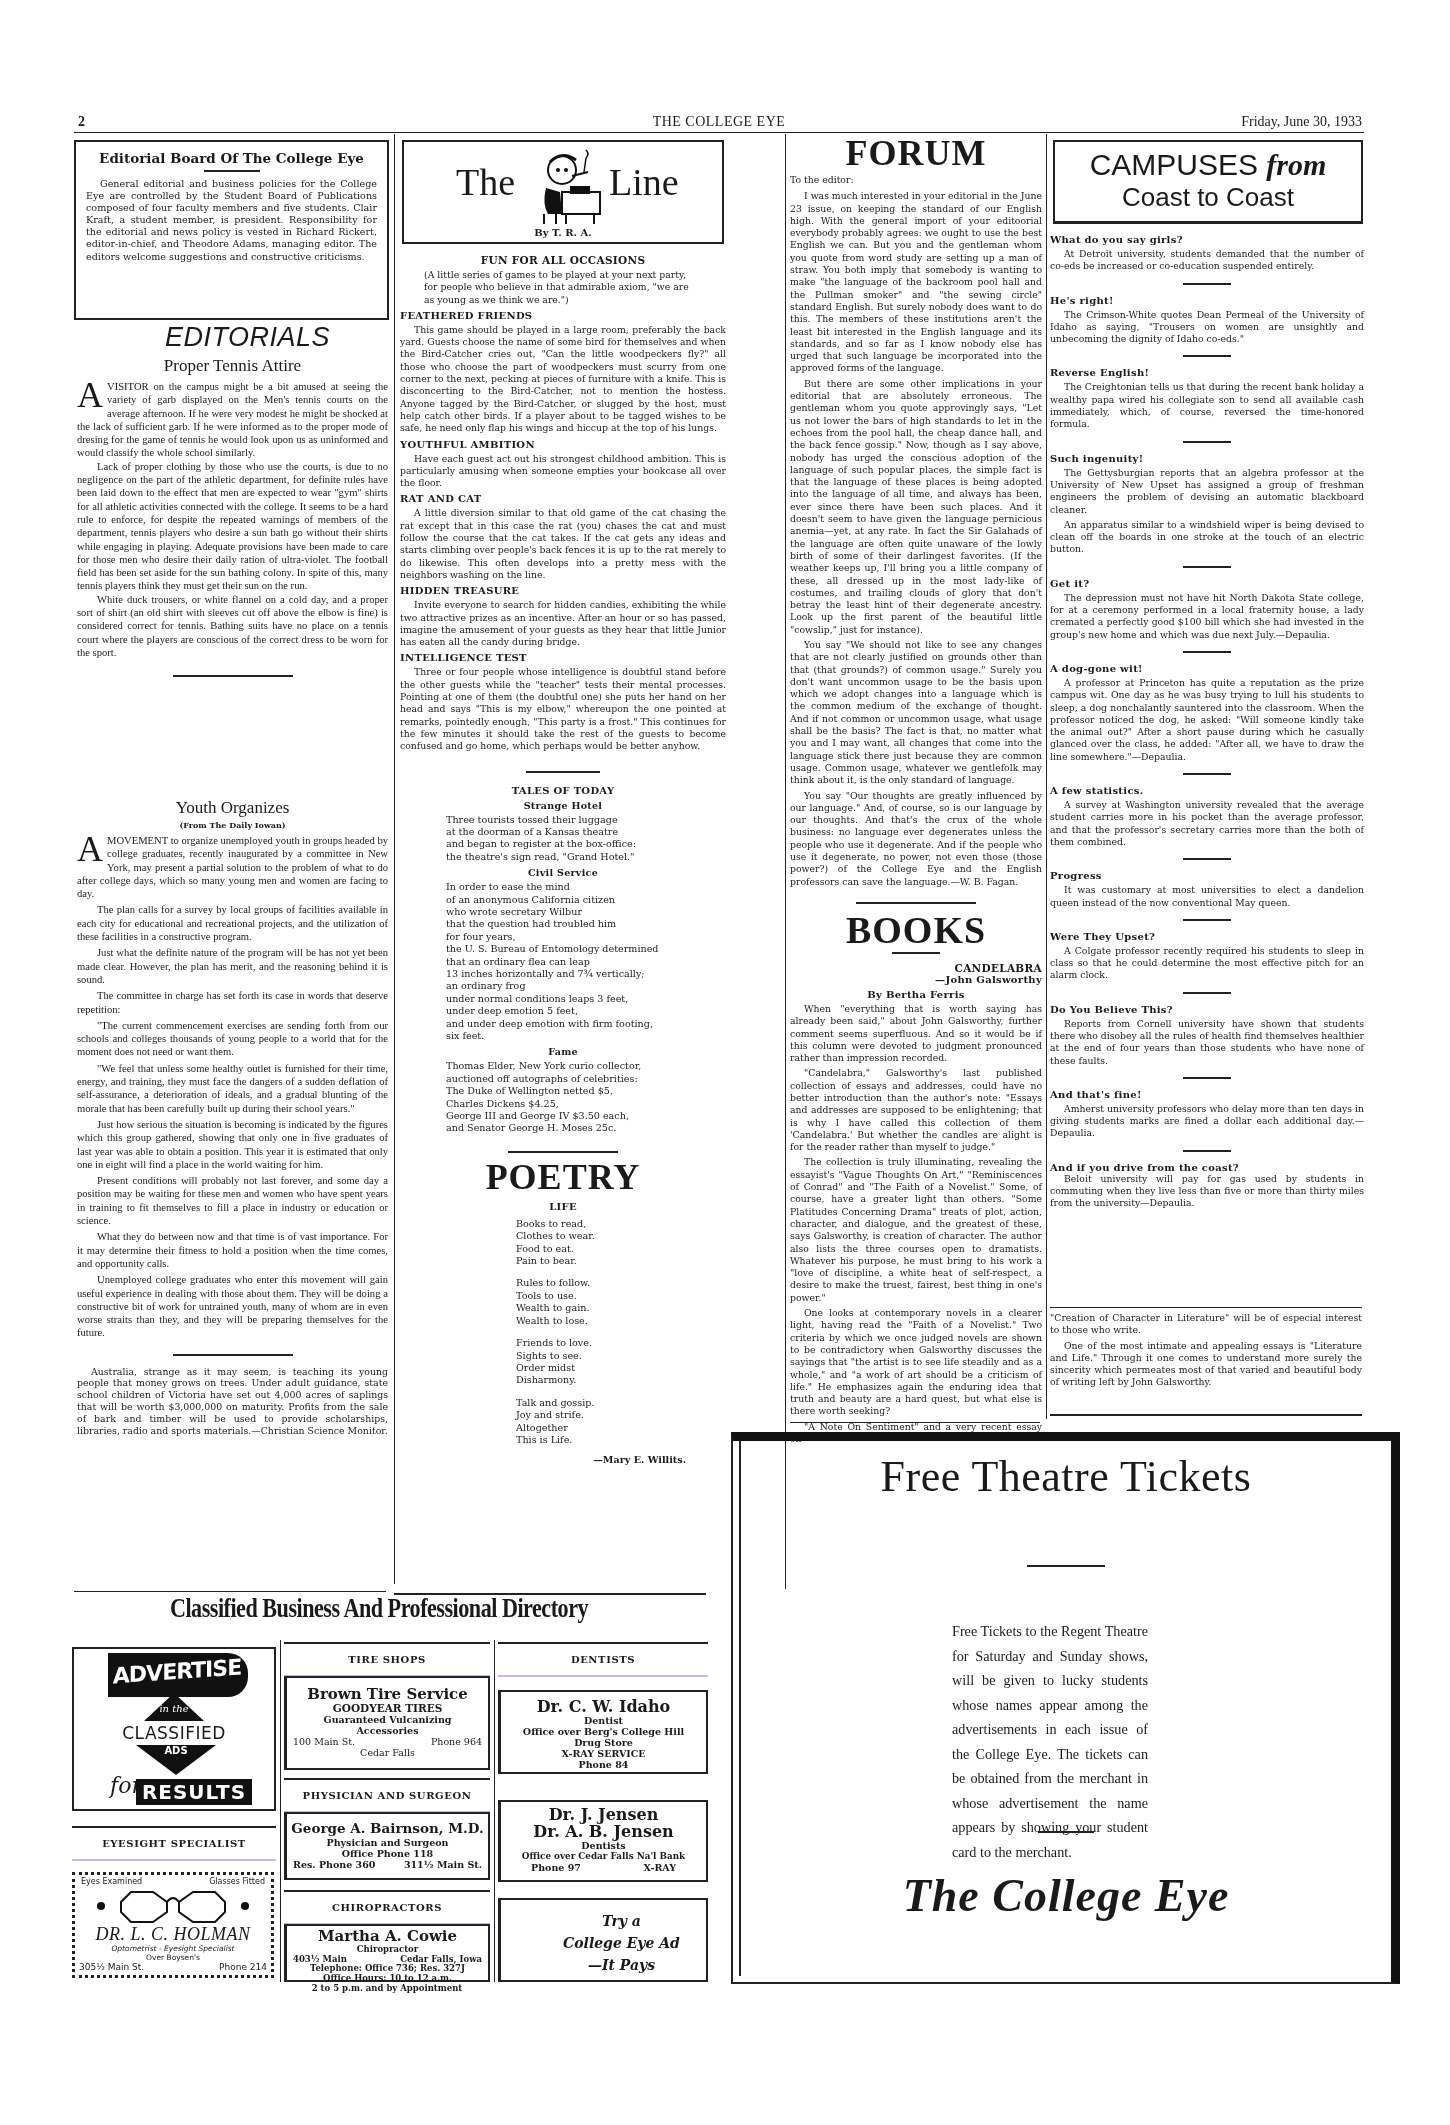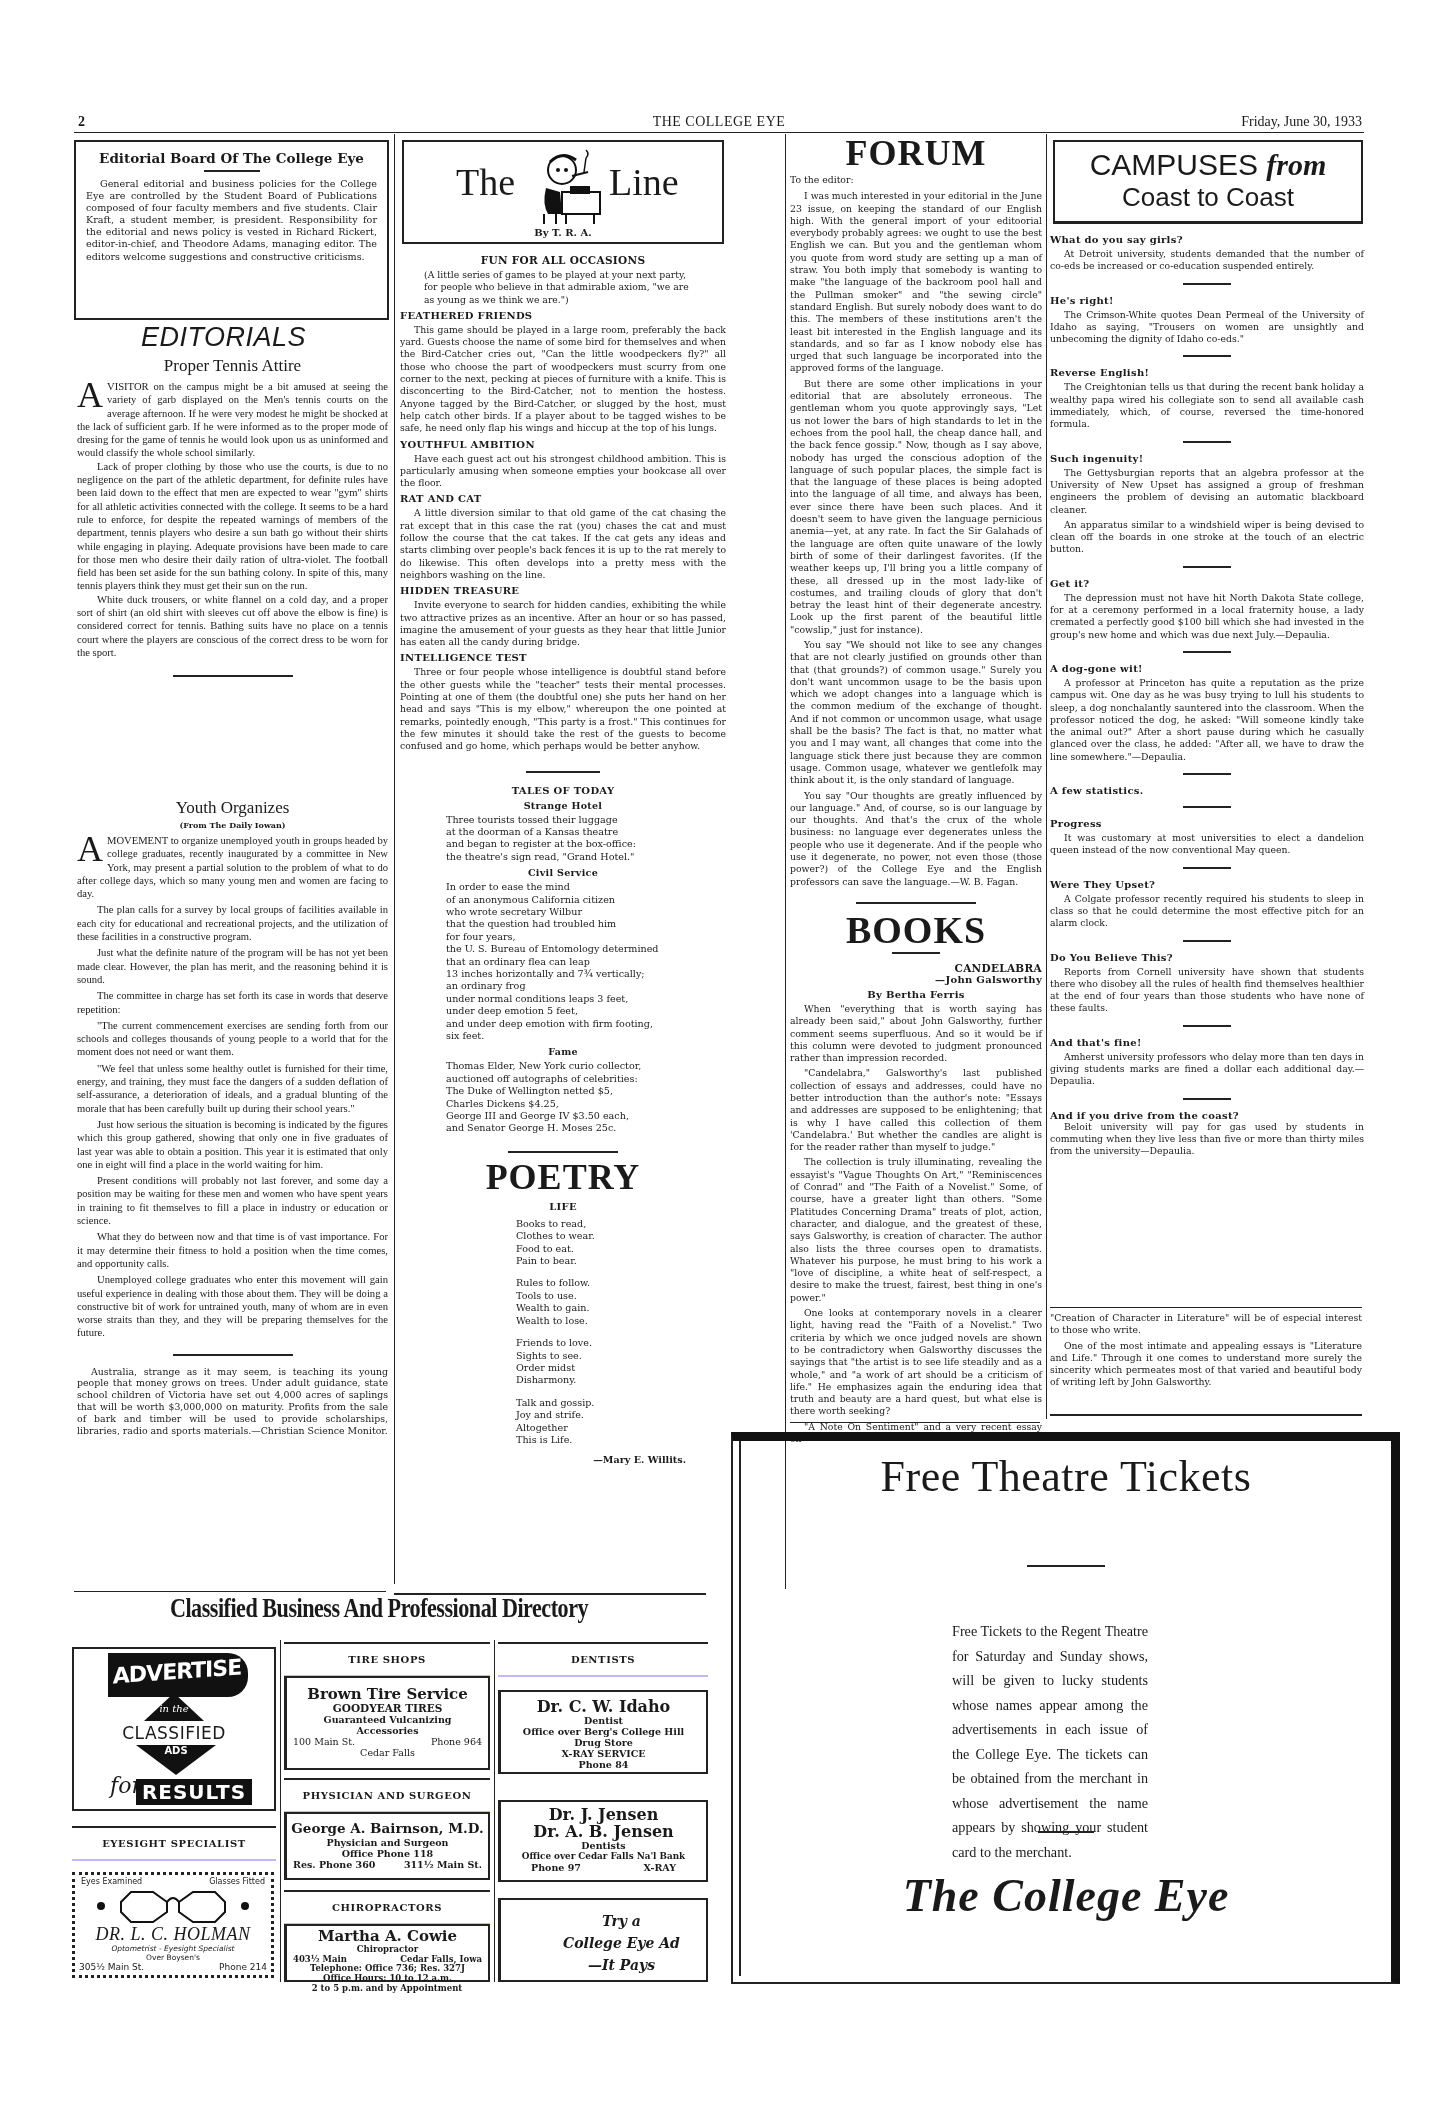--- a/index.html
+++ b/index.html
@@ -26,21 +26,21 @@
   .bold-news p.noind { text-indent: 0; }
   .hd { font-weight: bold; font-size: 10px; letter-spacing: 0.3px; margin: 4px 0 3px 0; font-family: "DejaVu Serif", serif; }
   .center { text-align: center; }
 
   .dropcap { float: left; font-size: 36px; line-height: 30px; margin: 0 4px 0 0; font-family: "Liberation Serif", serif; }
 
   
   .board-box { top: 140px; left: 74px; width: 315px; height: 180px; border: 2px solid #222; padding: 8px 10px; }
   .board-title { font-family: "DejaVu Serif", serif; font-weight: bold; font-size: 13.5px; text-align: center; }
 
-  .editorials-h { top: 322px; left: 66px; width: 315px; text-align: center; font-family: "Liberation Sans", sans-serif; font-style: italic; font-size: 27px; letter-spacing: 0.5px; }
+  .editorials-h { top: 322px; left: 90px; width: 315px; text-align: center; font-family: "Liberation Sans", sans-serif; font-style: italic; font-size: 27px; letter-spacing: 0.5px; }
   .subh { font-family: "Liberation Serif", serif; font-size: 17px; text-align: center; }
 
   .col-line { position: absolute; width: 1px; background: #222; }
 
   
   .line-box { top: 140px; left: 402px; width: 322px; height: 104px; border: 2px solid #222; }
   .line-box .t1 { position: absolute; left: 52px; top: 18px; font-family: "Liberation Serif", serif; font-size: 38px; }
   .line-box .t2 { position: absolute; left: 205px; top: 18px; font-family: "Liberation Serif", serif; font-size: 38px; }
   .line-box .by { position: absolute; left: 0; right: 0; bottom: 4px; text-align: center; font-weight: bold; font-size: 10px; font-family: "DejaVu Serif", serif; }
   .line-box .mascot { position: absolute; left: 128px; top: 6px; width: 72px; height: 78px; }
@@ -293,20 +293,23 @@
   <div class="bold-news">
       <p>The depression must not have hit North Dakota State college, for at a ceremony performed in a local fraternity house, a lady cremated a perfectly good $100 bill which she had invested in the group's new home and which was due next July.—Depaulia.</p>
     </div>
   <div class="short-rule" style="width:48px;margin:10px auto;"></div>
   <div class="hd">A dog-gone wit!</div>
   <div class="bold-news">
       <p>A professor at Princeton has quite a reputation as the prize campus wit. One day as he was busy trying to lull his students to sleep, a dog nonchalantly sauntered into the classroom. When the professor noticed the dog, he asked: "Will someone kindly take the animal out?" After a short pause during which he casually glanced over the class, he added: "After all, we have to draw the line somewhere."—Depaulia.</p>
     </div>
   <div class="short-rule" style="width:48px;margin:10px auto;"></div>
   <div class="hd">A few statistics.</div>
+  <div class="bold-news">
+      <p>A survey at Washington university revealed that the average student carries more in his pocket than the average professor, and that the professor's secretary carries more than the both of them combined.</p>
+    </div>
   <div class="short-rule" style="width:48px;margin:10px auto;"></div>
   <div class="hd">Progress</div>
   <div class="bold-news">
       <p>It was customary at most universities to elect a dandelion queen instead of the now conventional May queen.</p>
     </div>
   <div class="short-rule" style="width:48px;margin:10px auto;"></div>
   <div class="hd">Were They Upset?</div>
   <div class="bold-news">
       <p>A Colgate professor recently required his students to sleep in class so that he could determine the most effective pitch for an alarm clock.</p>
     </div>

